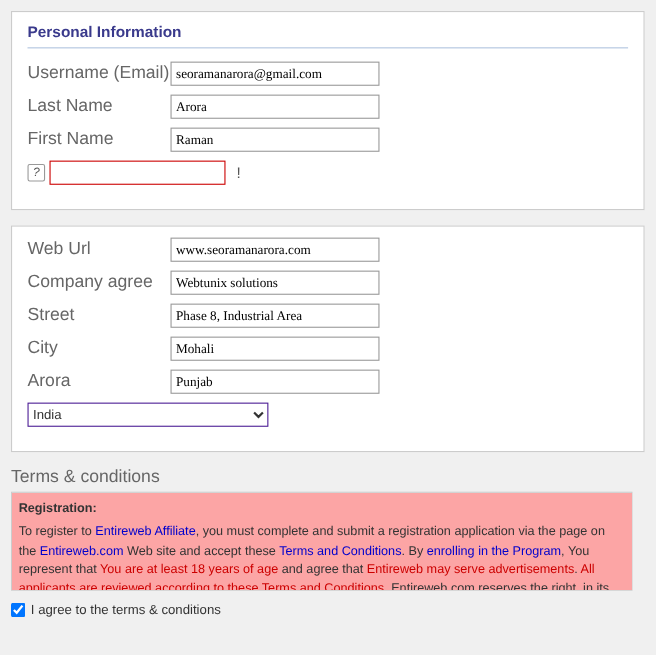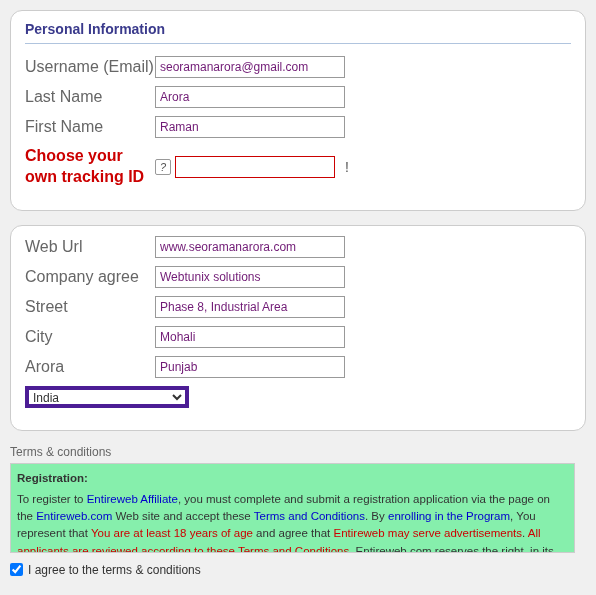--- a/index.html
+++ b/index.html
@@ -13,21 +13,21 @@
     }
 
     .page-wrapper {
       padding: 10px;
       background: #f0f0f0;
     }
 
     .section-box {
       background: #fff;
       border: 1px solid #ccc;
-      border-radius: 12px;
+      border-radius: 0;
       margin-bottom: 14px;
       padding: 10px 14px 14px 14px;
       position: relative;
     }
 
     .section-title {
       font-size: 14px;
       font-weight: bold;
       color: #3a3a8c;
       border-bottom: 1px solid #b0c4de;
@@ -53,22 +53,23 @@
       font-weight: bold;
       line-height: 1.3;
     }
 
     .form-input {
       width: 190px;
       height: 22px;
       border: 1px solid #999;
       padding: 2px 4px;
       font-size: 12px;
-      color: #701a75;
-      background: #fff;
+      color: #000000;
+      background: #fff;
+      font-family: Liberation Serif, serif;
     }
 
     .form-input.red-border {
       border: 1px solid #cc0000;
     }
 
     .tracking-row {
       display: flex;
       align-items: center;
     }
@@ -93,43 +94,43 @@
       width: 16px;
       height: 16px;
       text-align: center;
       line-height: 16px;
       font-size: 14px;
       color: #555;
       margin-left: 4px;
     }
 
     .select-input {
-      width: 164px;
+      width: 219px;
       height: 22px;
-      border: 4px solid #4c1d95;
+      border: 1px solid #4c1d95;
       font-size: 12px;
       color: #333;
       background: #fff;
     }
 
     .terms-section {
       margin-bottom: 10px;
     }
 
     .terms-label {
-      font-size: 12px;
+      font-size: 16px;
       color: #666;
       margin-bottom: 4px;
     }
 
     .terms-box {
       width: 565px;
       height: 90px;
       border: 1px solid #ccc;
-      background: #86efac;
+      background: #fca5a5;
       overflow-y: scroll;
       padding: 6px;
       font-size: 11.5px;
       color: #333;
       line-height: 1.5;
       position: relative;
     }
 
     .terms-box .terms-heading {
       font-weight: bold;
@@ -182,21 +183,20 @@
       <div class="form-label">Last Name</div>
       <input class="form-input" type="text" value="Arora" style="">
     </div>
 
     <div class="form-row">
       <div class="form-label">First Name</div>
       <input class="form-input" type="text" value="Raman" style="">
     </div>
 
     <div class="form-row">
-      <div class="form-label red-label">Choose your own tracking ID</div>
       <div class="tracking-row">
         <span class="help-icon">?</span>
         <input class="form-input red-border" type="text" style="width: 160px;">
         <span class="exclaim-icon">!</span>
       </div>
     </div>
   </div>
 
   <div class="section-box">
 

